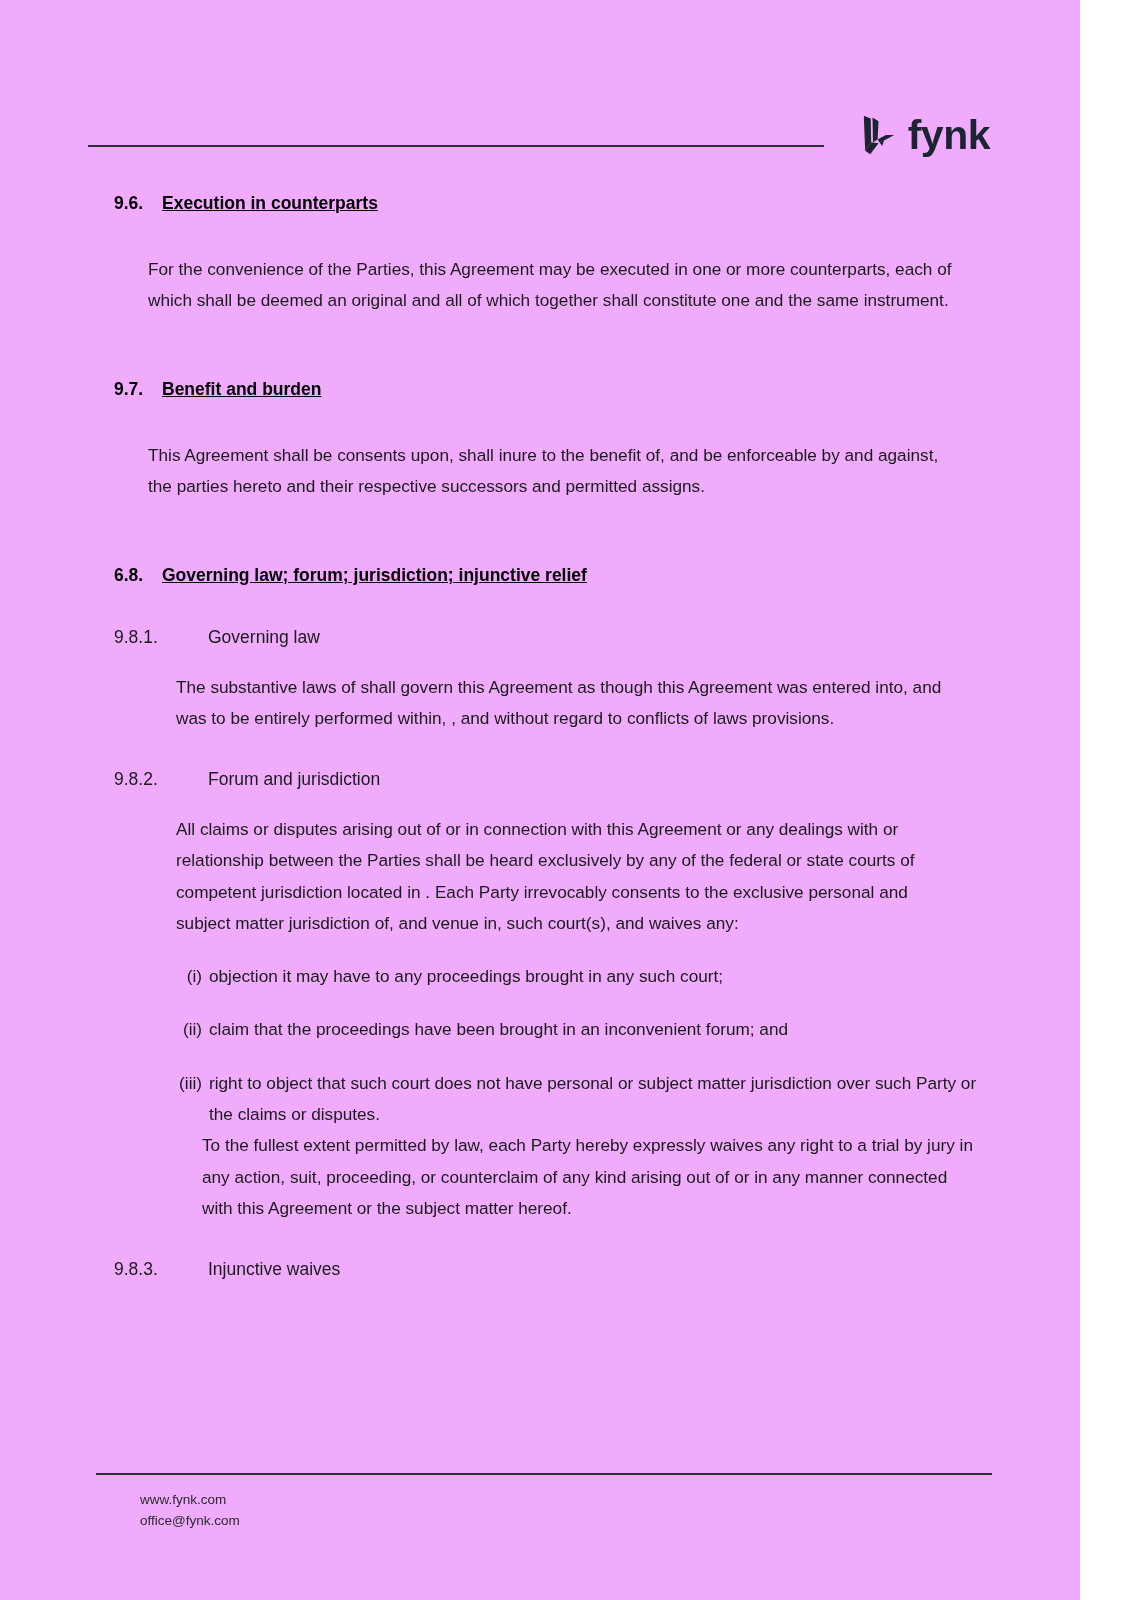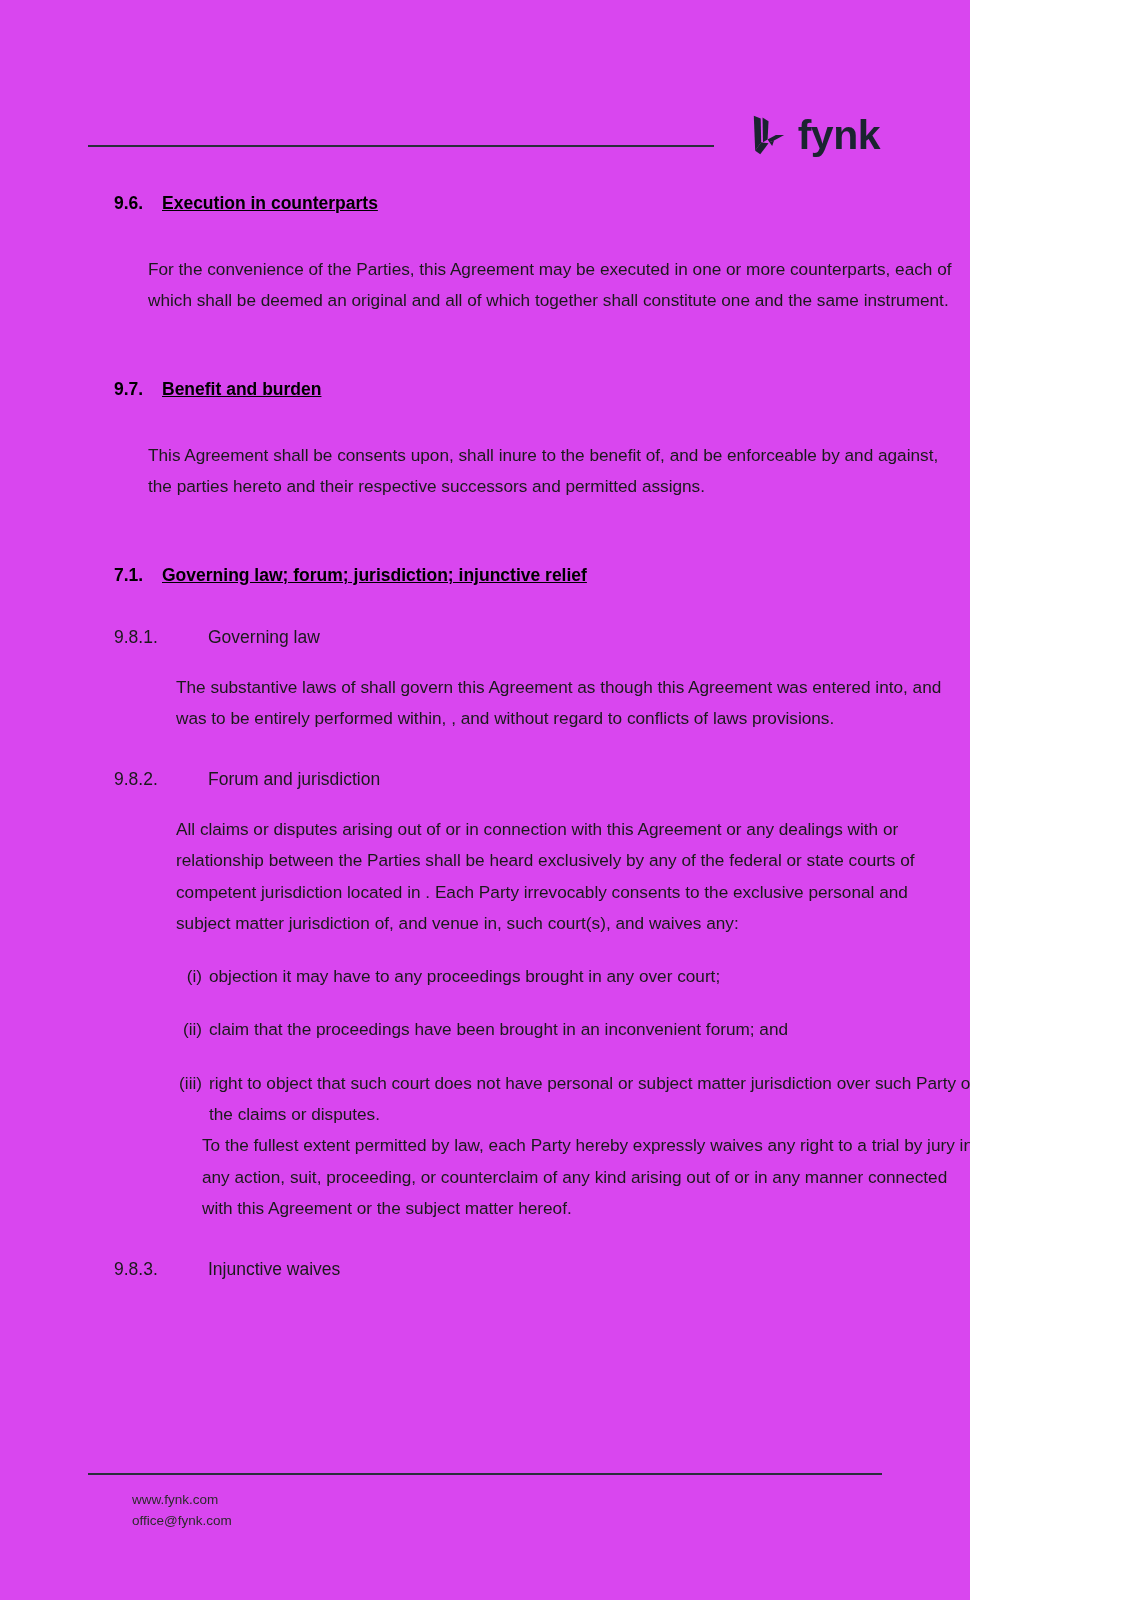--- a/index.html
+++ b/index.html
@@ -8,23 +8,23 @@
     padding: 0;
     background: #ffffff;
   }
   body {
     font-family: "Liberation Sans", sans-serif;
     color: #1a1a1a;
     -webkit-font-smoothing: antialiased;
   }
   .page {
     position: relative;
-    width: 970px;
+    width: 1080px;
     height: 1600px;
-    background: #d946ef;
+    background: #f0abfc;
     box-sizing: border-box;
     overflow: hidden;
   }
 
   
   .header {
     position: absolute;
     top: 104px;
     left: 88px;
     right: 88px;
@@ -133,21 +133,21 @@
   .li-iii { padding-left: 68px; width: 880px; box-sizing: border-box; }
   .li-iii .marker { width: 36px; }
 
   .gap-xl { height: 46px; }
   .gap-l  { height: 34px; }
   .gap-m  { height: 22px; }
 
   
   .footer {
     position: absolute;
-    left: 88px;
+    left: 96px;
     right: 88px;
     bottom: 68px;
   }
   .footer-rule {
     height: 0;
     border-top: 2px solid #2a2f3a;
     margin-bottom: 14px;
   }
   .footer-lines {
     padding-left: 44px;
@@ -190,21 +190,21 @@
     <div class="h2">
       <span class="num">9.7.</span>
       <span class="txt">Benefit and burden</span>
     </div>
     <div class="gap-m"></div>
     <p class="para indent-1">This Agreement shall be consents upon, shall inure to the benefit of, and be enforceable by and against, the parties hereto and their respective successors and permitted assigns.</p>
 
     <div class="gap-xl"></div>
 
     <div class="h2">
-      <span class="num">7.1.</span>
+      <span class="num">6.8.</span>
       <span class="txt">Governing law; forum; jurisdiction; injunctive relief</span>
     </div>
 
     <div class="gap-m"></div>
 
     <div class="h3">
       <span class="num">9.8.1.</span>
       <span class="txt">Governing law</span>
     </div>
     <div class="gap-m"></div>
@@ -216,21 +216,21 @@
       <span class="num">9.8.2.</span>
       <span class="txt">Forum and jurisdiction</span>
     </div>
     <div class="gap-m"></div>
     <p class="para indent-2">All claims or disputes arising out of or in connection with this Agreement or any dealings with or relationship between the Parties shall be heard exclusively by any of the federal or state courts of competent jurisdiction located in . Each Party irrevocably consents to the exclusive personal and subject matter jurisdiction of, and venue in, such court(s), and waives any:</p>
 
     <div class="gap-m"></div>
 
     <div class="list-item li-i">
       <span class="marker">(i)</span>
-      <span class="body">objection it may have to any proceedings brought in any over court;</span>
+      <span class="body">objection it may have to any proceedings brought in any such court;</span>
     </div>
     <div class="gap-m"></div>
     <div class="list-item li-ii">
       <span class="marker">(ii)</span>
       <span class="body">claim that the proceedings have been brought in an inconvenient forum; and</span>
     </div>
     <div class="gap-m"></div>
     <div class="list-item li-iii">
       <span class="marker">(iii)</span>
       <span class="body">right to object that such court does not have personal or subject matter jurisdiction over such Party or the claims or disputes.</span>

